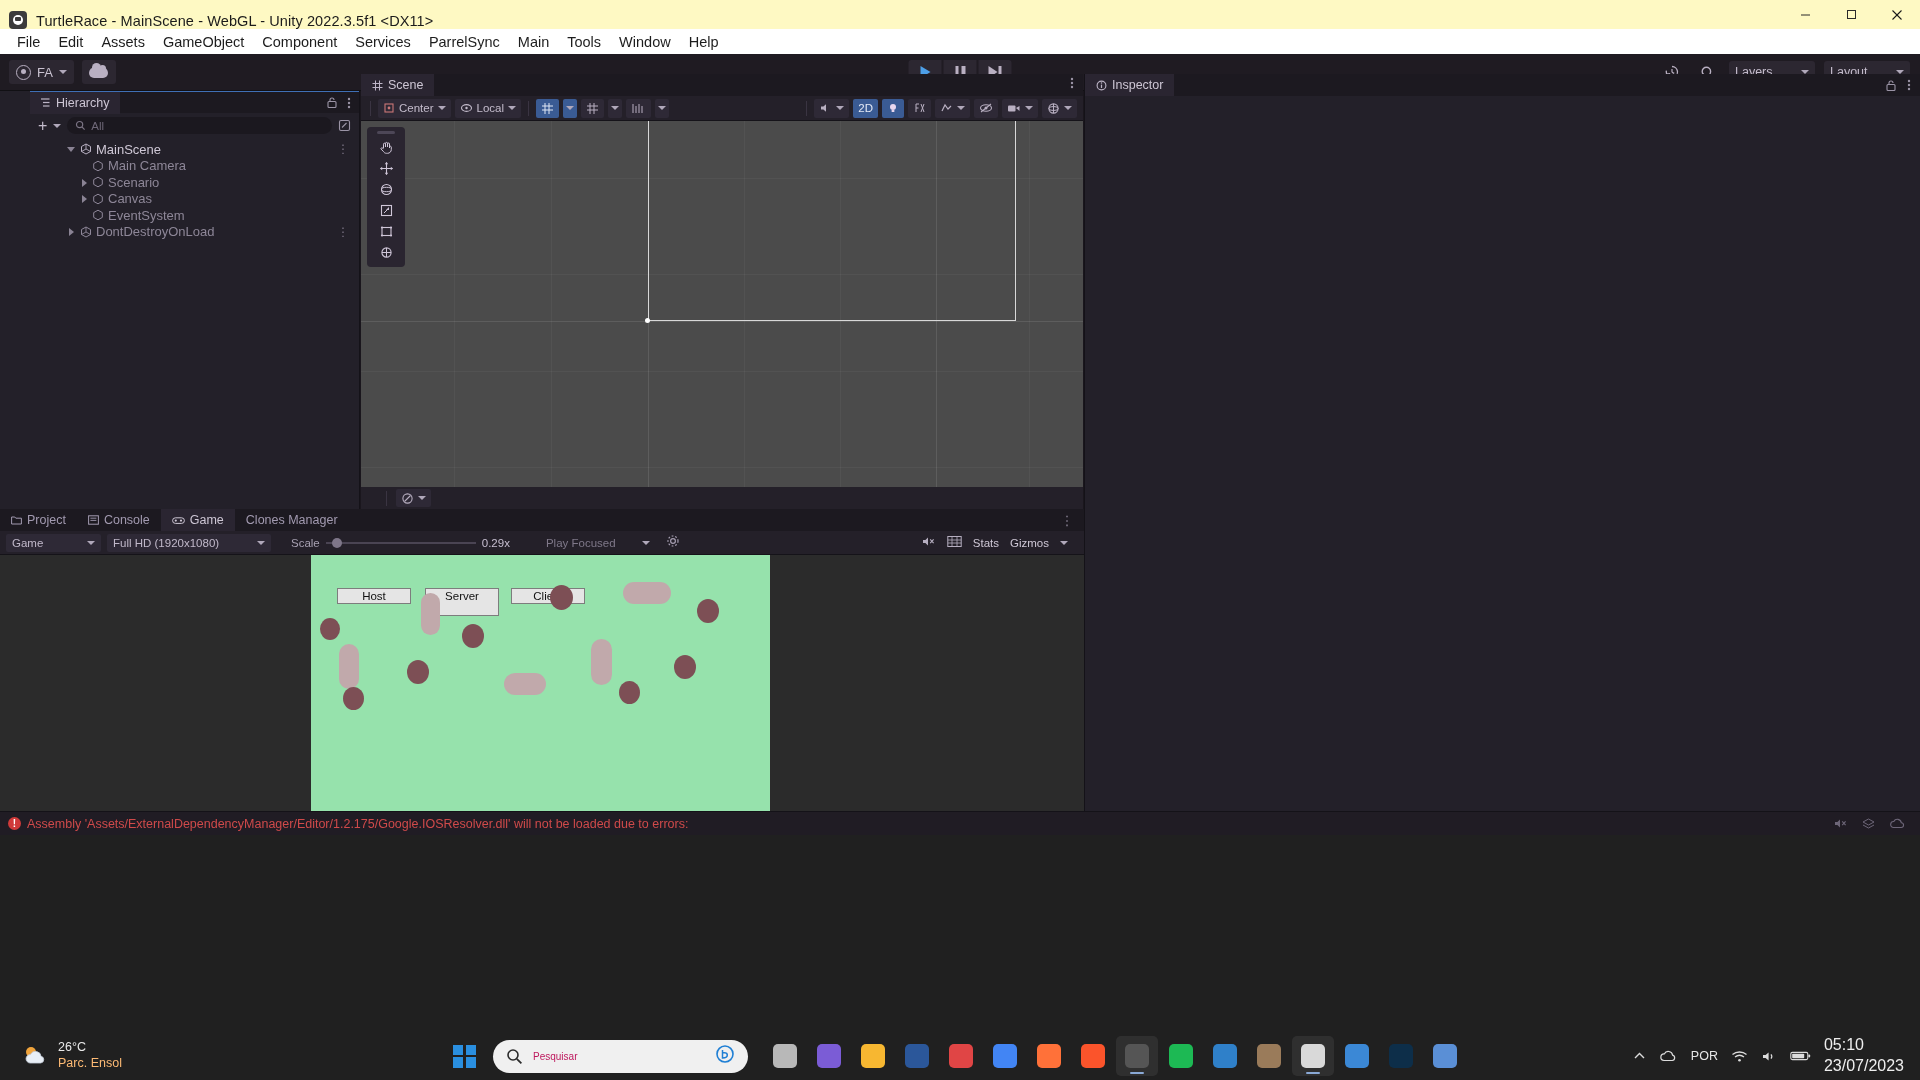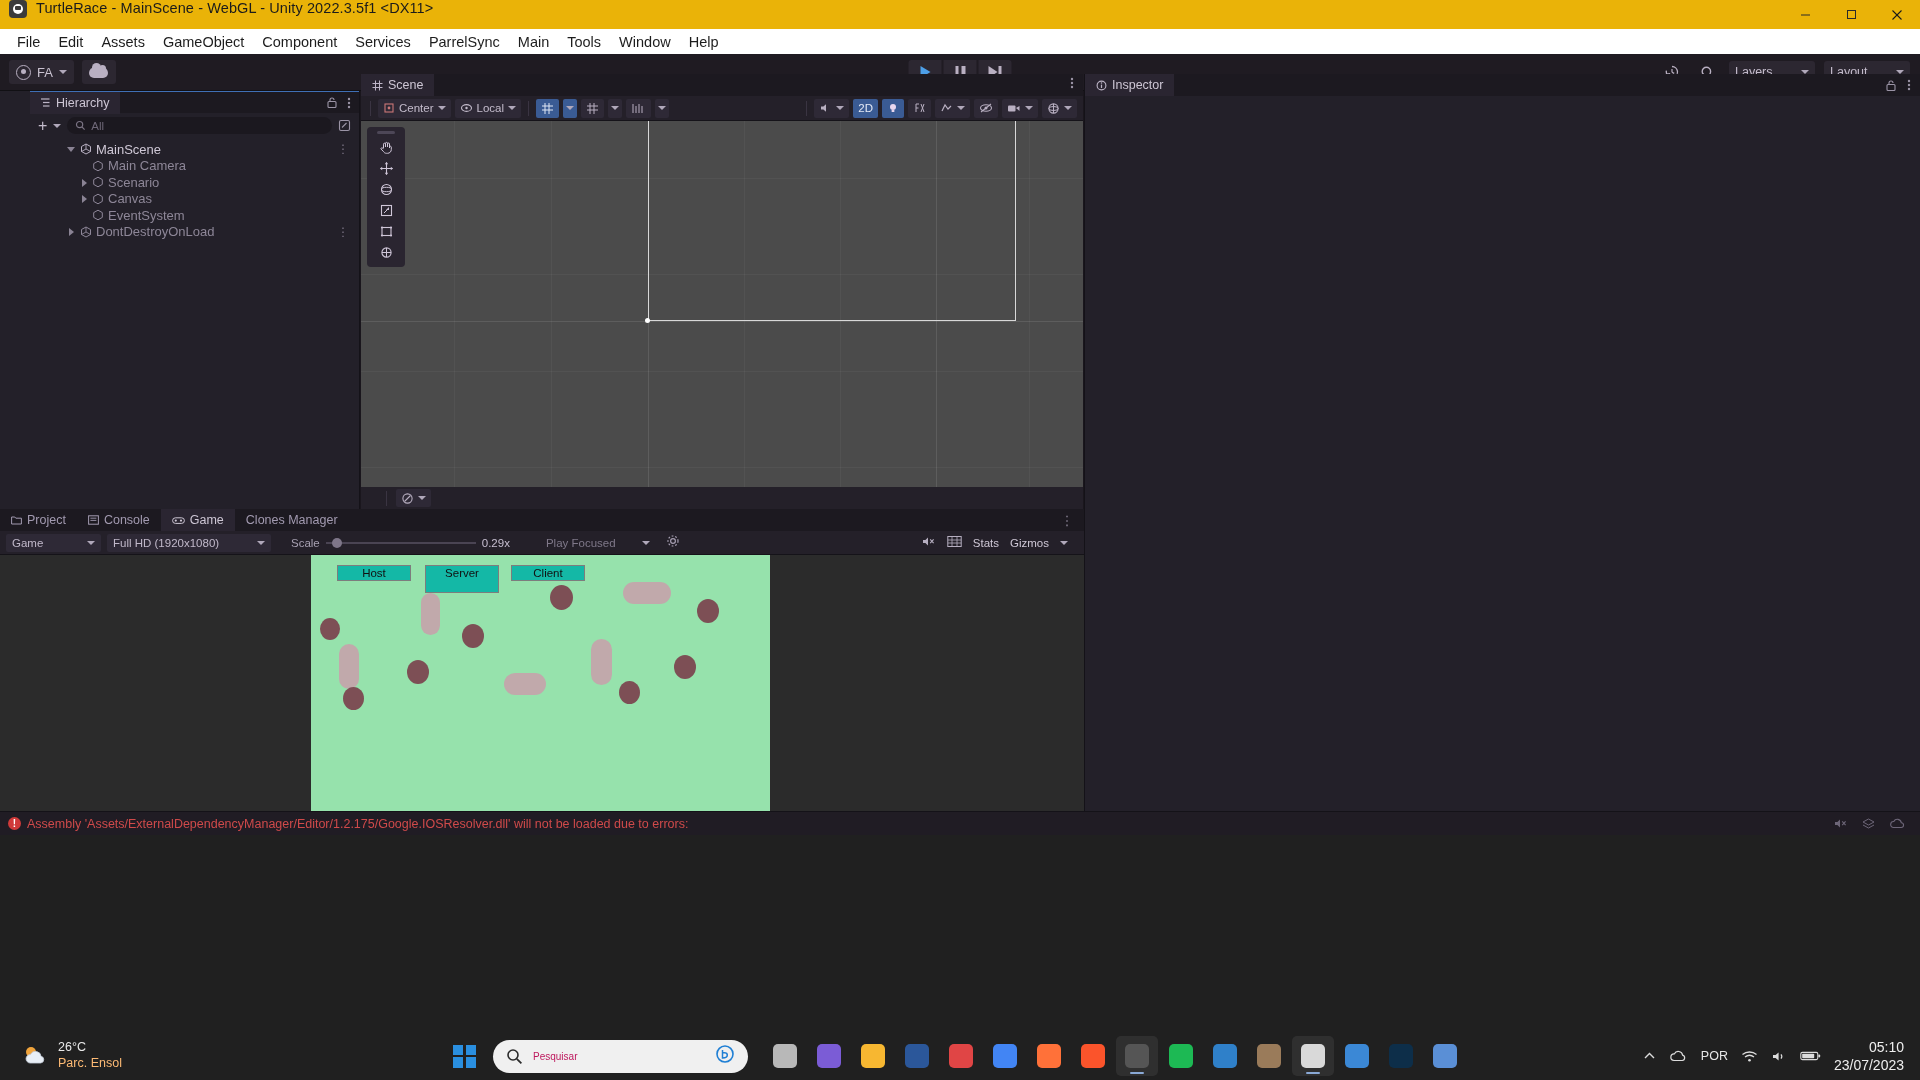--- a/index.html
+++ b/index.html
@@ -2,21 +2,21 @@
 <html><head>
 <meta charset="utf-8">
 <style>
   * { margin:0; padding:0; box-sizing:border-box; }
   html,body { width:1920px; height:1080px; overflow:hidden; background:#1a161d;
     font-family:"Liberation Sans", sans-serif; -webkit-font-smoothing:antialiased; }
   .app { position:relative; width:1920px; height:1080px; }
 
   
   .titlebar { position:absolute; left:0; top:0; width:1920px; height:29px;
-    background:#eab308; display:flex; align-items:flex-start; }
+    background:#fef9c3; display:flex; align-items:flex-end; }
   .tb-icon { width:18px; height:18px; margin-left:9px; margin-right:9px;
     border-radius:4px; background:#3b3b3b; position:relative; flex:none; }
   .tb-icon::before { content:""; position:absolute; left:4px; top:4px; width:10px; height:10px;
     border-radius:50%; background:#fff; }
   .tb-icon::after { content:""; position:absolute; left:6px; top:6px; width:6px; height:4px;
     background:#3b3b3b; border-radius:1px; }
   .tb-title { font-size:14.5px; color:#1b1b1b; letter-spacing:.1px; }
   .tb-ctrls { margin-left:auto; display:flex; height:29px; }
   .tb-btn { width:46px; height:29px; display:flex; align-items:center; justify-content:center;
     color:#2a2a2a; font-size:13px; }
@@ -147,22 +147,22 @@
   .gt-drop { height:18px; border-radius:2px; background:#2e2936; display:flex; align-items:center;
     justify-content:space-between; padding:0 6px; }
   .gt-drop span { font-size:11.5px; color:#c0b8c9; }
   .gt-label { font-size:11.5px; color:#a7a0b1; }
   .slider { width:150px; height:12px; position:relative; display:flex; align-items:center; }
   .slider .track { width:100%; height:2px; background:#4a4453; }
   .slider .knob { position:absolute; left:0px; width:10px; height:10px; border-radius:50%;
     background:#7e7689; }
   .game-view { position:relative; width:1084px; height:256px; background:#2b2b2b; overflow:hidden; }
   .game-screen { position:absolute; background:#96e2ac; }
-  .gbtn { position:absolute; background:#14b8a6; border:1px solid #7d7d7d; font-size:11.5px;
-    color:#111; text-align:center; }
+  .gbtn { position:absolute; background:#e5e5e5; border:1px solid #7d7d7d; font-size:11.5px;
+    color:#111; text-align:center;margin-top:23px; }
   .turtle { position:absolute; border-radius:50%; }
 
   
   .rightfill { position:absolute; left:1084px; top:509px; width:836px; height:302px;
     background:#232029; border-left:1px solid #141218; }
 
   
   .statusbar { position:absolute; left:0; top:811px; width:1920px; height:24px;
     background:#201c24; display:flex; align-items:center; border-top:1px solid #141218; }
   .sb-err { display:flex; align-items:center; gap:6px; padding-left:8px; }
@@ -187,21 +187,21 @@
   .winlogo i { background:#2a8fe0; display:block; }
   .srch { width:255px; height:33px; border-radius:17px; background:#f0f0f0; display:flex;
     align-items:center; gap:10px; padding:0 13px; margin-right:12px; }
   .srch .ph { font-size:10px; color:#be185d; }
   .tbapp { width:42px; height:40px; display:flex; align-items:center; justify-content:center;
     position:relative; margin:0 1px; border-radius:5px; }
   .tbapp.active { background:#2f2f2f; }
   .tbapp .dot { position:absolute; bottom:2px; left:50%; transform:translateX(-50%);
     width:14px; height:2.5px; border-radius:2px; background:#8aa9d6; }
   .tb-sys { margin-left:auto; display:flex; align-items:center; gap:13px; padding-right:16px; }
-  .clock { text-align:right; line-height:1.3; color:#eee; font-size:14px; }
+  .clock { text-align:left; line-height:1.3; color:#eee; font-size:16px; }
 </style>
 </head>
 <body>
 
 <div class="app">
 
   <div class="titlebar">
     <div class="tb-icon"></div>
     <div class="tb-title">TurtleRace - MainScene - WebGL - Unity 2022.3.5f1 &lt;DX11&gt;</div>
     <div class="tb-ctrls">

